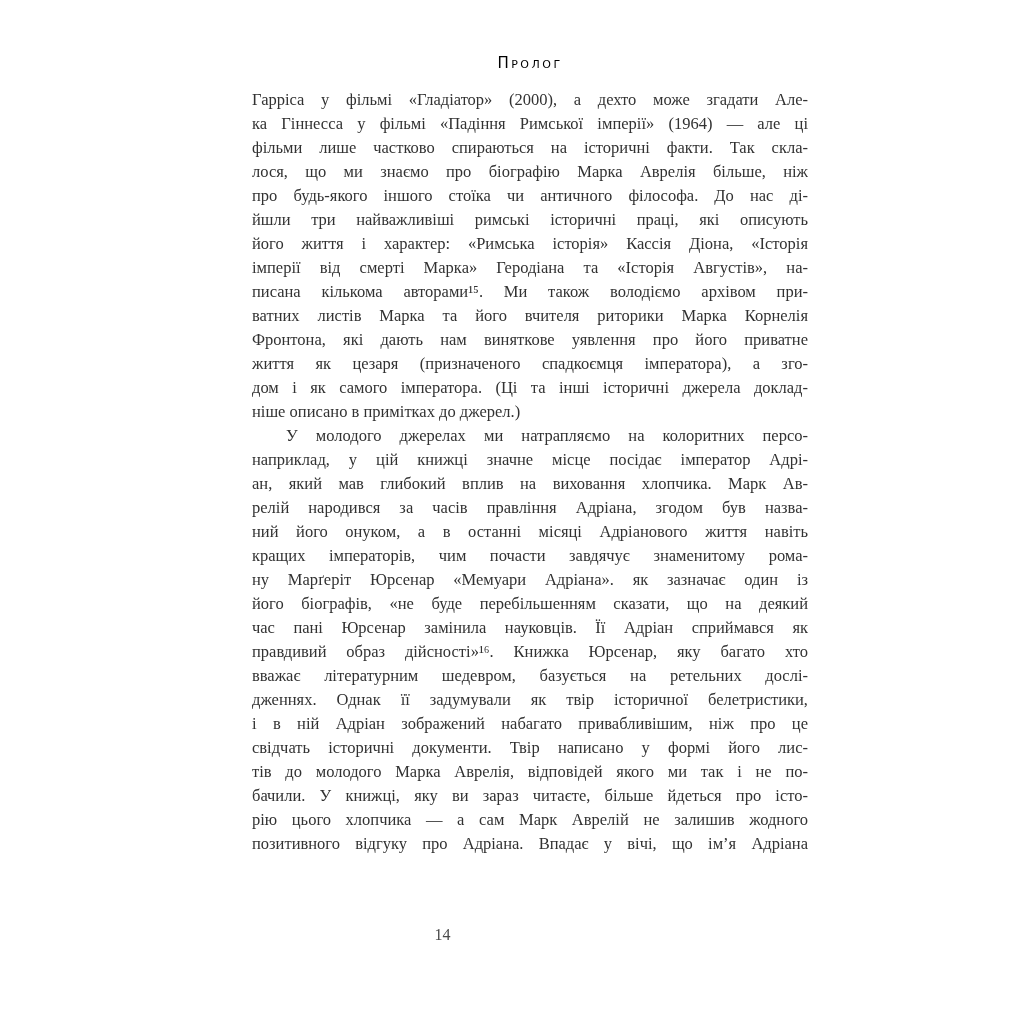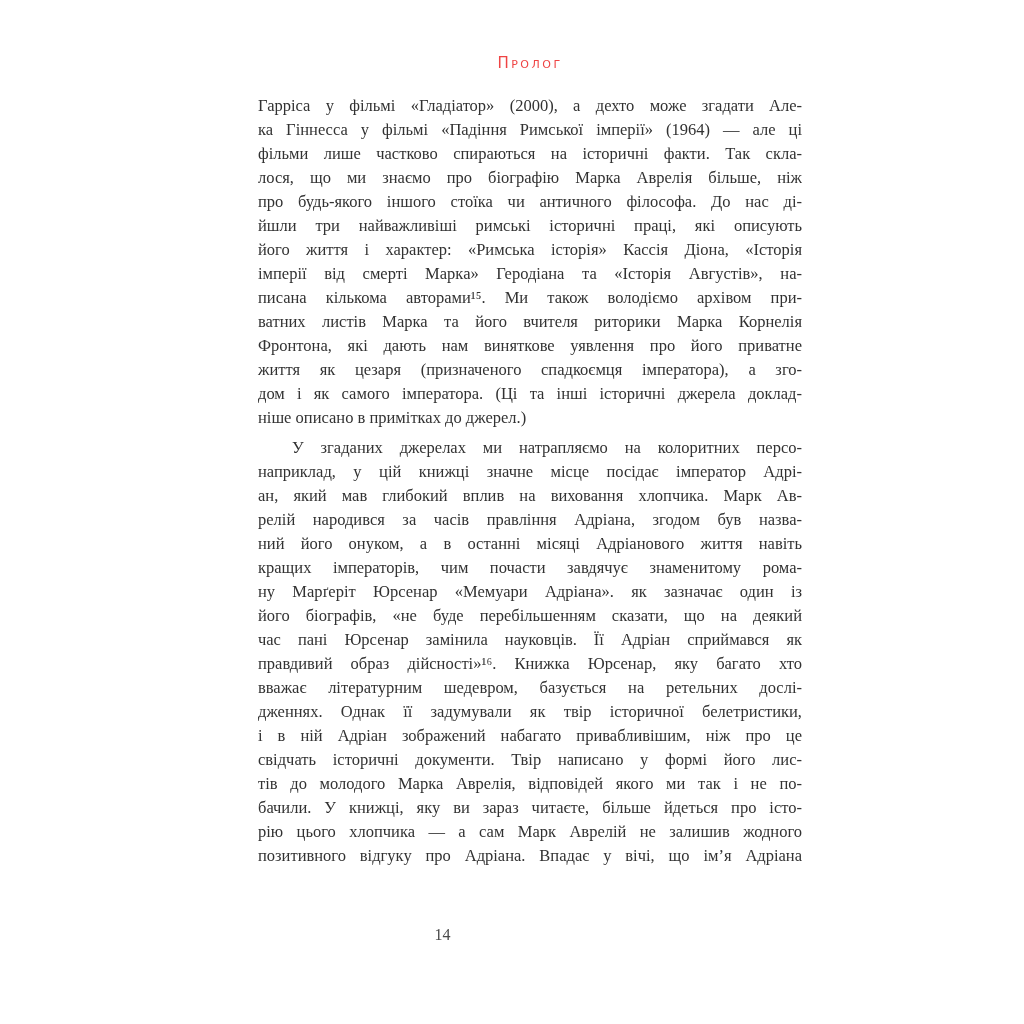--- a/index.html
+++ b/index.html
@@ -16,34 +16,34 @@
   .running-header {
     position: absolute;
     top: 54px;
     left: 252px;
     width: 556px;
     text-align: center;
     font-family: "DejaVu Sans", "Liberation Sans", sans-serif;
     font-variant: small-caps;
     font-size: 15px;
     letter-spacing: 2.5px;
-    color: #ef4444;
+    color: #000000;
   }
   .text-block {
     position: absolute;
     top: 88px;
     left: 252px;
     width: 556px;
     font-family: "Liberation Serif", "DejaVu Serif", serif;
     font-size: 16.5px;
     line-height: 24px;
     color: #323232;
   }
   .paragraph {
-    margin: 6px;
+    margin: 0;
     padding: 0;
   }
   .ln {
     text-align: justify;
     text-align-last: justify;
     white-space: normal;
   }
   .ln.end {
     text-align-last: left;
   }
@@ -81,21 +81,21 @@
       <div class="ln">імперії від смерті Марка» Геродіана та «Історія Августів», на-</div>
       <div class="ln">писана кількома авторами¹⁵. Ми також володіємо архівом при-</div>
       <div class="ln">ватних листів Марка та його вчителя риторики Марка Корнелія</div>
       <div class="ln">Фронтона, які дають нам виняткове уявлення про його приватне</div>
       <div class="ln">життя як цезаря (призначеного спадкоємця імператора), а зго-</div>
       <div class="ln">дом і як самого імператора. (Ці та інші історичні джерела доклад-</div>
       <div class="ln end">ніше описано в примітках до джерел.)</div>
     </div>
 
     <div class="paragraph">
-      <div class="ln indent">У згаданих джерелах ми натрапляємо на колоритних персо-</div>
+      <div class="ln indent">У молодого джерелах ми натрапляємо на колоритних персо-</div>
       <div class="ln">наприклад, у цій книжці значне місце посідає імператор Адрі-</div>
       <div class="ln">ан, який мав глибокий вплив на виховання хлопчика. Марк Ав-</div>
       <div class="ln">релій народився за часів правління Адріана, згодом був назва-</div>
       <div class="ln">ний його онуком, а в останні місяці Адріанового життя навіть</div>
       <div class="ln">кращих імператорів, чим почасти завдячує знаменитому рома-</div>
       <div class="ln">ну Марґеріт Юрсенар «Мемуари Адріана». як зазначає один із</div>
       <div class="ln">його біографів, «не буде перебільшенням сказати, що на деякий</div>
       <div class="ln">час пані Юрсенар замінила науковців. Її Адріан сприймався як</div>
       <div class="ln">правдивий образ дійсності»¹⁶. Книжка Юрсенар, яку багато хто</div>
       <div class="ln">вважає літературним шедевром, базується на ретельних дослі-</div>

